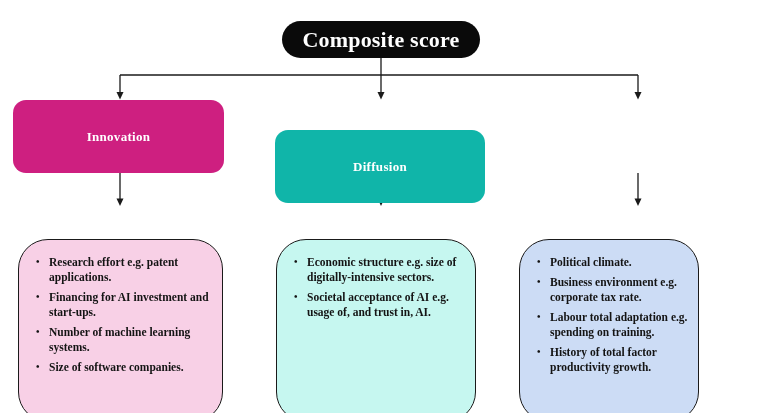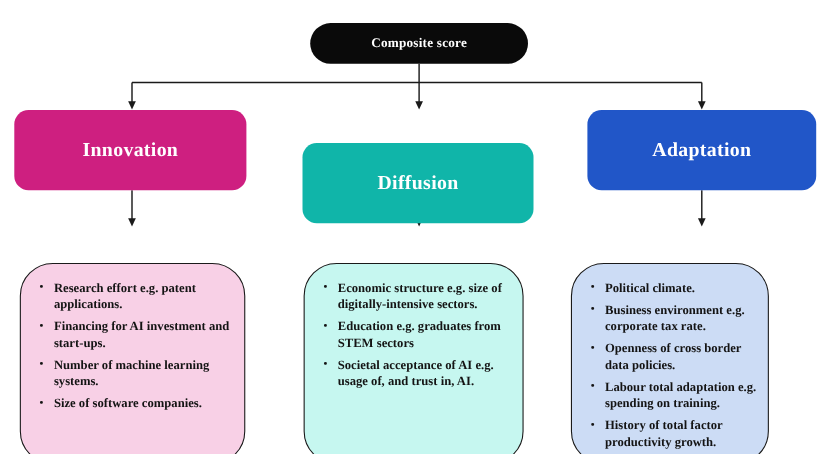--- a/index.html
+++ b/index.html
@@ -17,30 +17,30 @@
     width: 758px; height: 413px;
     pointer-events: none;
   }
   .root-node {
     position: absolute;
     left: 282px; top: 21px;
     width: 198px; height: 37px;
     border-radius: 19px;
     color: #ffffff;
     display: flex; align-items: center; justify-content: center;
-    font-size: 12px; font-weight: bold;
+    font-size: 22px; font-weight: bold;
     letter-spacing: 0.2px;
   }
   .branch-header {
     position: absolute;
     top: 100px; height: 73px;
     border-radius: 13px;
     color: #ffffff;
     display: flex; align-items: center; justify-content: center;
-    font-size: 18px; font-weight: bold;
+    font-size: 13px; font-weight: bold;
     letter-spacing: 0.3px;
   }
   .hdr-1 { left: 13px;  width: 211px; }
   .hdr-2 { left: 275px; width: 210px; }
   .hdr-3 { left: 534px; width: 208px; }
   .branch-panel {
     position: absolute;
     top: 207px; height: 183px;
     border: 1.6px solid #1a1a1a;
     border-radius: 30px;
@@ -102,44 +102,39 @@
   </div>
 
   <div class="branch-header hdr-1" style="background-color: rgb(206, 31, 128);">
     <span>Innovation</span>
   </div>
 
   <div class="branch-header hdr-2" style="background-color: rgb(16, 181, 169); margin-top: 30px;">
     <span>Diffusion</span>
   </div>
 
-  <div class="branch-header hdr-3" style="background-color: rgb(33, 86, 200);">
-    <span>Adaptation</span>
-  </div>
 
   <div class="branch-panel pnl-1" style="background-color: rgb(248, 208, 230);">
     <ul class="bullet-list">
       <li>Research effort e.g. patent applications.</li>
       <li>Financing for AI investment and start-ups.</li>
       <li>Number of machine learning systems.</li>
       <li>Size of software companies.</li>
     </ul>
   </div>
 
   <div class="branch-panel pnl-2" style="background-color: rgb(198, 247, 240);">
     <ul class="bullet-list">
       <li>Economic structure e.g. size of digitally-intensive sectors.</li>
-      <li>Education e.g. graduates from STEM sectors</li>
       <li>Societal acceptance of AI e.g. usage of, and trust in, AI.</li>
     </ul>
   </div>
 
   <div class="branch-panel pnl-3" style="background-color: rgb(204, 220, 245);">
     <ul class="bullet-list">
       <li>Political climate.</li>
       <li>Business environment e.g. corporate tax rate.</li>
-      <li>Openness of cross border data policies.</li>
       <li>Labour total adaptation e.g. spending on training.</li>
       <li>History of total factor productivity growth.</li>
     </ul>
   </div>
 
 </div>
 
 </body></html>

